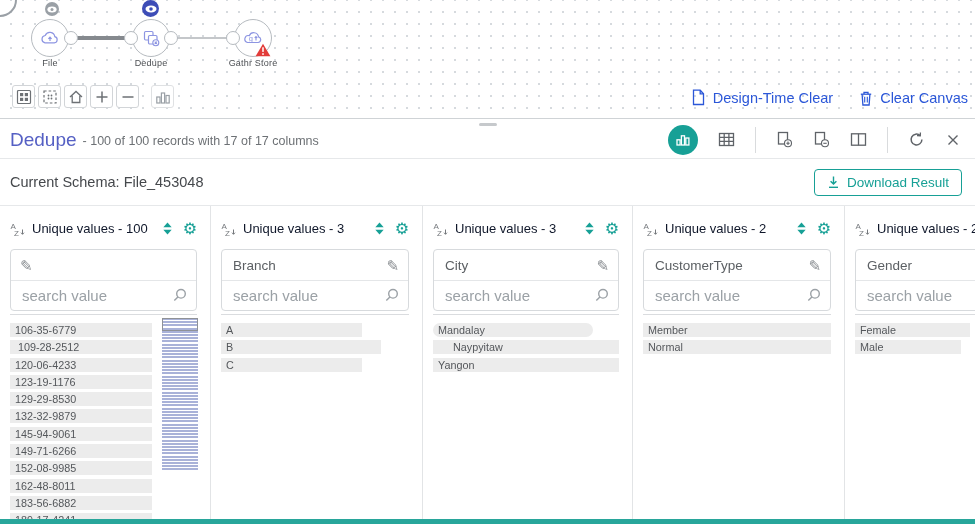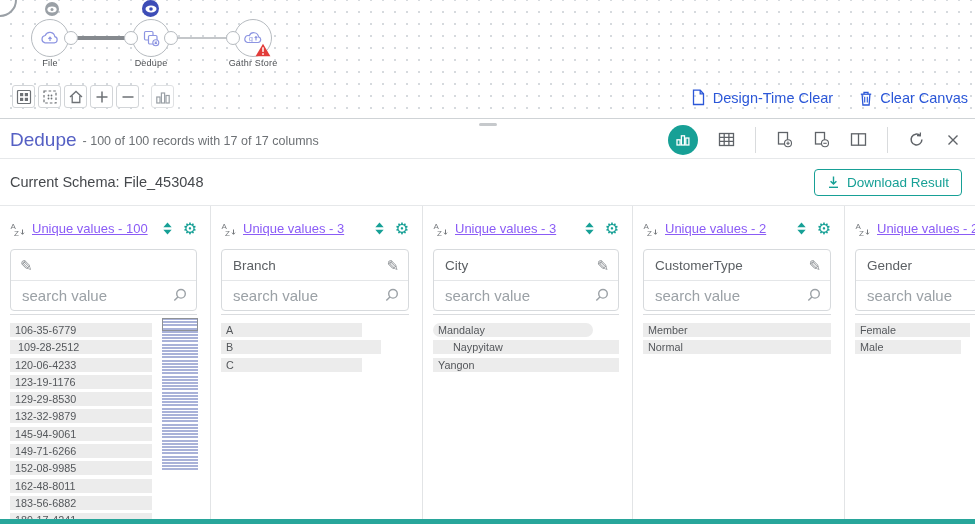--- a/index.html
+++ b/index.html
@@ -83,21 +83,21 @@
     margin-left:auto; height:27px; border:1px solid #17a096; border-radius:4px; background:#fff;
     color:#17a096; font-size:13.5px; display:flex; align-items:center; gap:7px; padding:0 12px; cursor:pointer;
   }
 
   
   .columns { display:flex; height:318px; overflow:hidden; }
   .pcol { flex:none; width:211px; border-right:1px solid #e2e4e6; padding:0 13px 0 10px; position:relative; overflow:hidden; }
   .pcol.c2 { width:212px; } .pcol.c3 { width:210px; } .pcol.c4 { width:212px; }
   .pcol.c5 { width:212px; border-right:none; }
   .pcol-head { margin-top:13px; height:19px; display:flex; align-items:center; gap:6px; white-space:nowrap; }
-  .pcol-title { font-size:13px; color:#8b5cf6;text-decoration:underline; }
+  .pcol-title { font-size:13px; color:#0f172a; }
   .head-icons { margin-left:auto; display:flex; align-items:center; gap:9px; color:#17a096; }
   .gear { font-size:16px; color:#17a096; line-height:1; }
   .pencil { font-size:15px; color:#8a8e92; line-height:1; }
   .pcol-card { margin-top:11px; border:1px solid #d7dadd; border-radius:4px; background:#fff; }
   .card-row { height:30px; display:flex; align-items:center; padding:0 9px; gap:6px; }
   .card-row + .card-row { border-top:1px solid #e4e6e8;gap:44px; }
   .field-input { border:none; outline:none; flex:1; min-width:0; background:transparent;
                  font-family:inherit; font-size:13.5px; color:#5c6064; }
   .search-input { border:none; outline:none; flex:1; min-width:0; background:transparent;
                   font-family:inherit; font-size:15px; color:#6d7175; }

